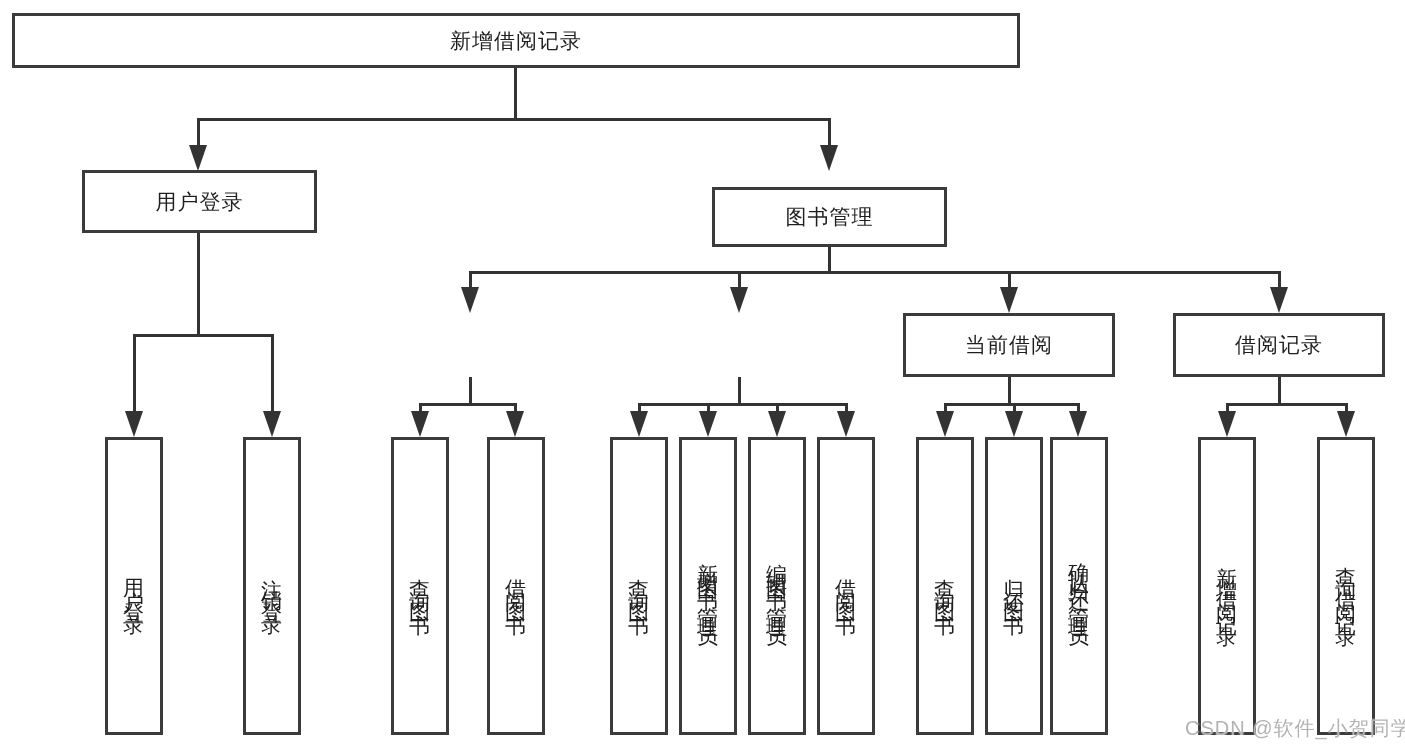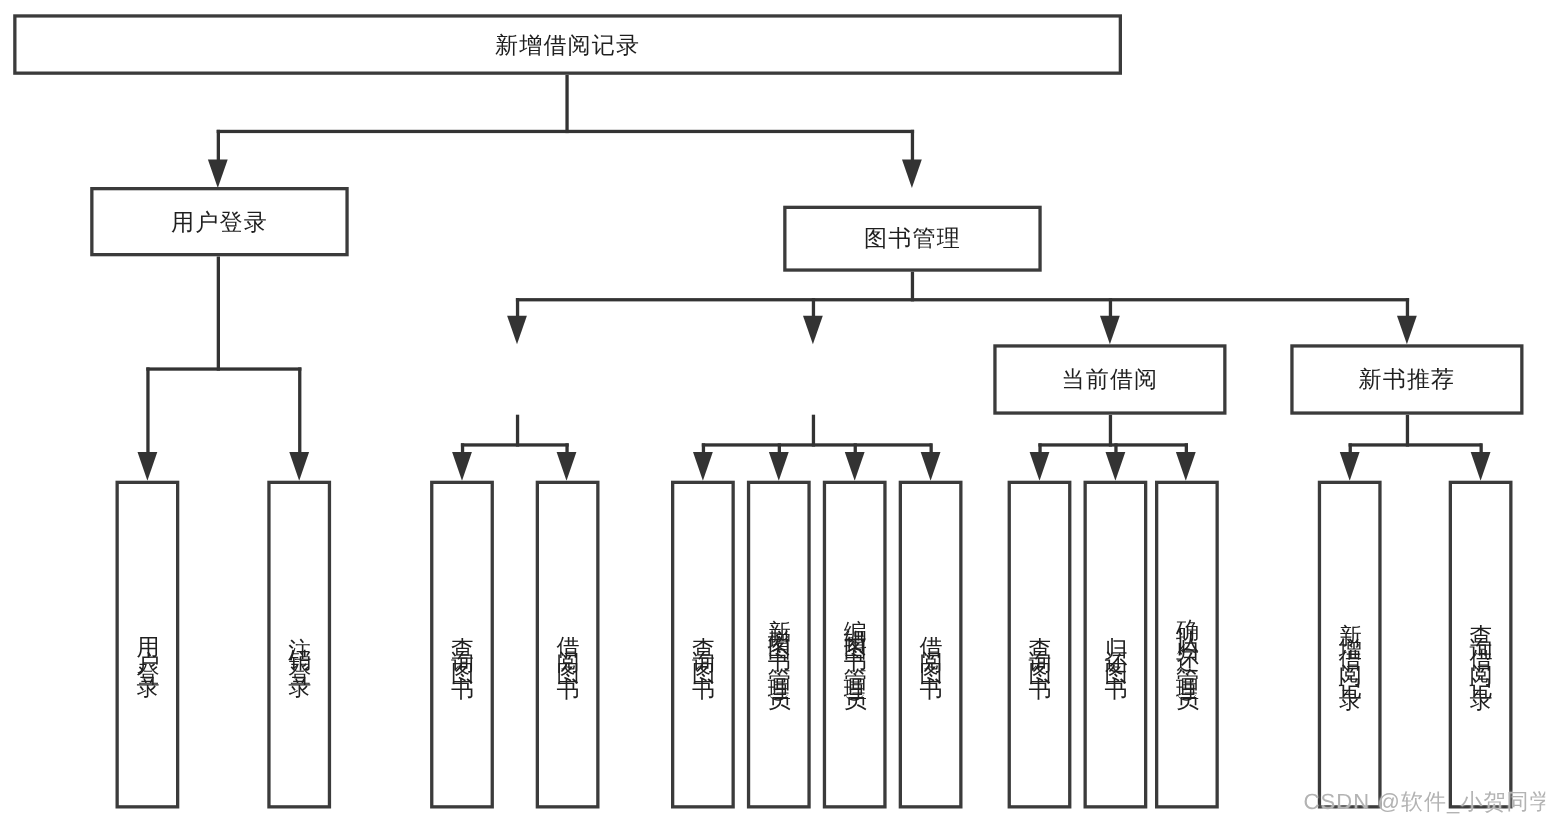--- a/index.html
+++ b/index.html
@@ -65,21 +65,21 @@
   <div class="box" style="left:12px;top:13px;width:1008px;height:55px;">新增借阅记录</div>
 
   <div class="box" style="left:82px;top:170px;width:235px;height:63px;">用户登录</div>
 
   <div class="box" style="left:712px;top:170px;width:235px;height:60px;margin-top:17px;">图书管理</div>
 
 
 
   <div class="box" style="left:903px;top:313px;width:212px;height:64px;">当前借阅</div>
 
-  <div class="box" style="left:1173px;top:313px;width:212px;height:64px;">新书推荐</div>
+  <div class="box" style="left:1173px;top:313px;width:212px;height:64px;">借阅记录</div>
 
   <div class="box vbox" style="left:105px;top:437px;width:58px;height:298px;">
     <span class="vtext">用户登录</span>
   </div>
 
   <div class="box vbox" style="left:243px;top:437px;width:58px;height:298px;">
     <span class="vtext">注销登录</span>
   </div>
 
   <div class="box vbox" style="left:391px;top:437px;width:58px;height:298px;">

